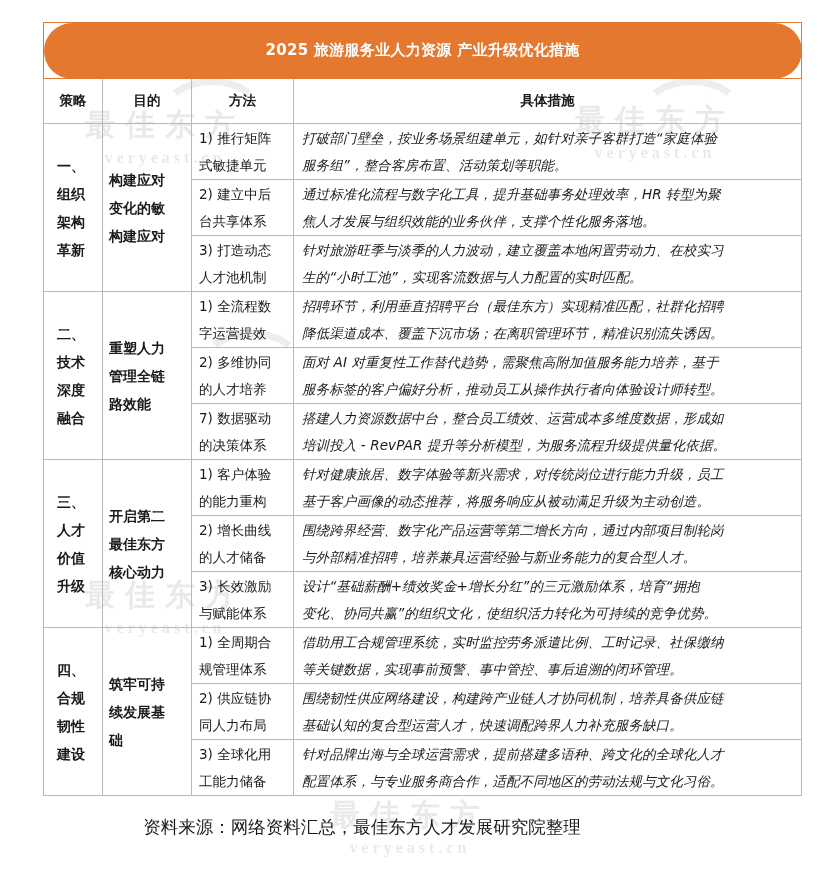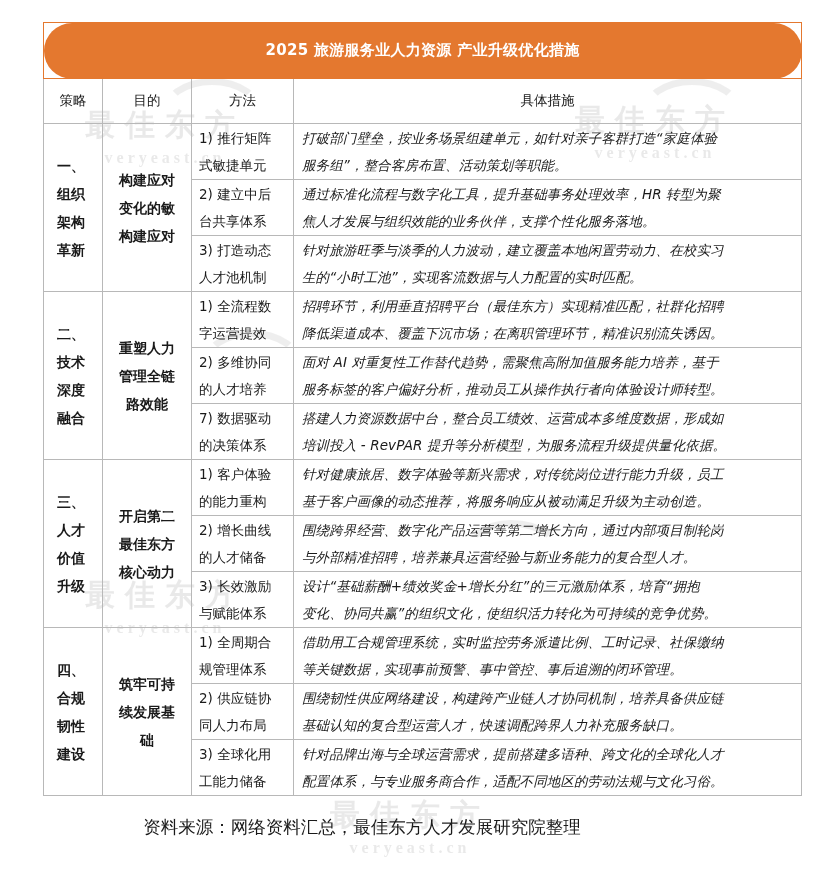--- a/index.html
+++ b/index.html
@@ -62,33 +62,33 @@
       text-align: center;
       font-size: 15px;
       font-weight: bold;
       letter-spacing: 0.3px;
       border-color: #e4782f;
       border-radius: 28px;
     }
     .hdr th {
       height: 44px;
       font-size: 13.5px;
-      font-weight: normal;
+      font-weight: bold;
       text-align: center;
       background: transparent;
     }
     .strategy {
       text-align: left;
       padding-left: 13px;
       font-weight: bold;
       font-size: 14px;
       line-height: 28px;
     }
     .goal {
-      text-align: center;
+      text-align: left;
       font-weight: bold;
       font-size: 14px;
       line-height: 28px;
       padding: 0 6px;
     }
     .method {
       font-size: 13.5px;
       line-height: 27px;
       padding: 0 6px 0 7px;
       height: 55px;

